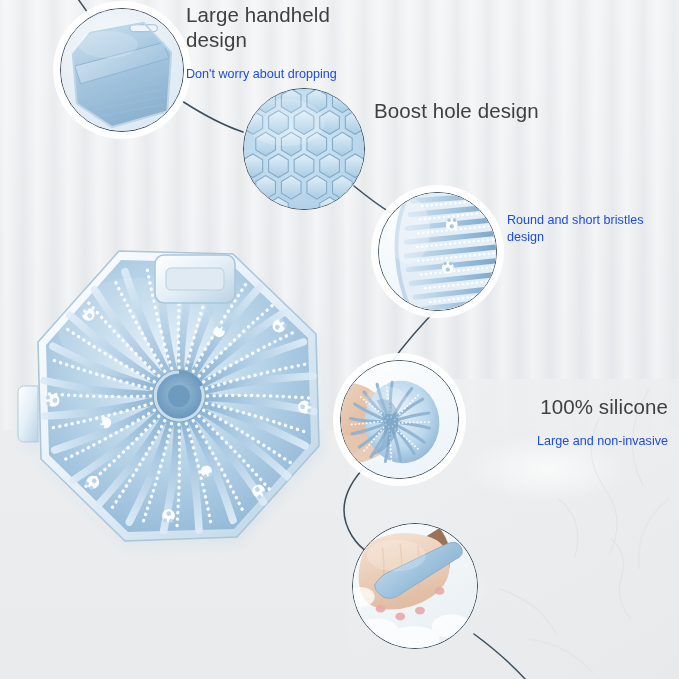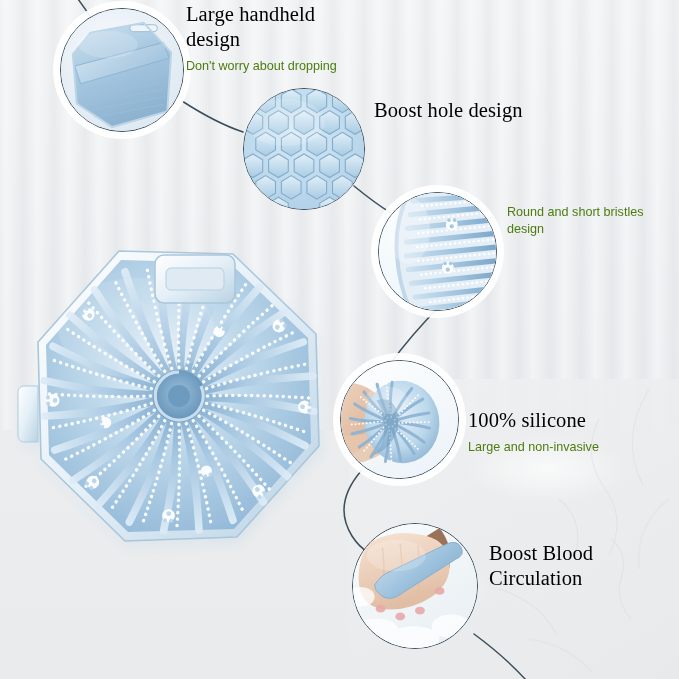--- a/index.html
+++ b/index.html
@@ -54,40 +54,39 @@
 
   #c1{ left:60px;  top:8px;   width:124px; height:124px; }
   #c2{ left:243px; top:88px;  width:122px; height:122px; }
   #c3{ left:378px; top:192px; width:119px; height:119px; }
   #c4{ left:340px; top:360px; width:119px; height:119px; }
   #c5{ left:352px; top:523px; width:126px; height:126px; }
 
   
   .block{ position:absolute; }
   .title{
-    color:#000000;
+    color:#404040;
     font-size:20.5px;
     line-height:25px;
     font-weight:400;
     letter-spacing:.1px;
     white-space:pre-line;
-    font-family:Liberation Serif, serif;
   }
   .sub{
-    color:#4d7c0f;
+    color:#1d4ed8;
     font-size:12.6px;
     line-height:16.5px;
     font-weight:400;
-    margin-top:6px;
+    margin-top:14px;
     white-space:pre-line;
   }
   #t1{ left:186px; top:2px;   width:240px; }
   #t2{ left:374px; top:98px;  width:290px; }
   #t3{ left:507px; top:198px; width:172px; }
-  #t4{ left:468px; top:408px; width:200px; }
+  #t4{ left:468px; top:394px; width:200px;text-align:right; }
   #t5{ left:489px; top:541px; width:185px; }
 </style>
 </head>
 <body>
 
 <div id="bg-base"></div>
 <div id="bg-stripes"></div>
 <div id="bg-marble"></div>
 <svg id="bg-marble-veins" viewBox="0 0 330 300">
   <g fill="none" stroke="#c9ced2" stroke-width="1.1" opacity=".55">
@@ -550,15 +549,13 @@
   <div class="sub">Round and short bristles
 design</div>
 </div>
 
 <div class="block" id="t4">
   <div class="title">100% silicone</div>
   <div class="sub">Large and non-invasive</div>
 </div>
 
 <div class="block" id="t5">
-  <div class="title">Boost Blood
-Circulation</div>
 </div>
 
 </body></html>

